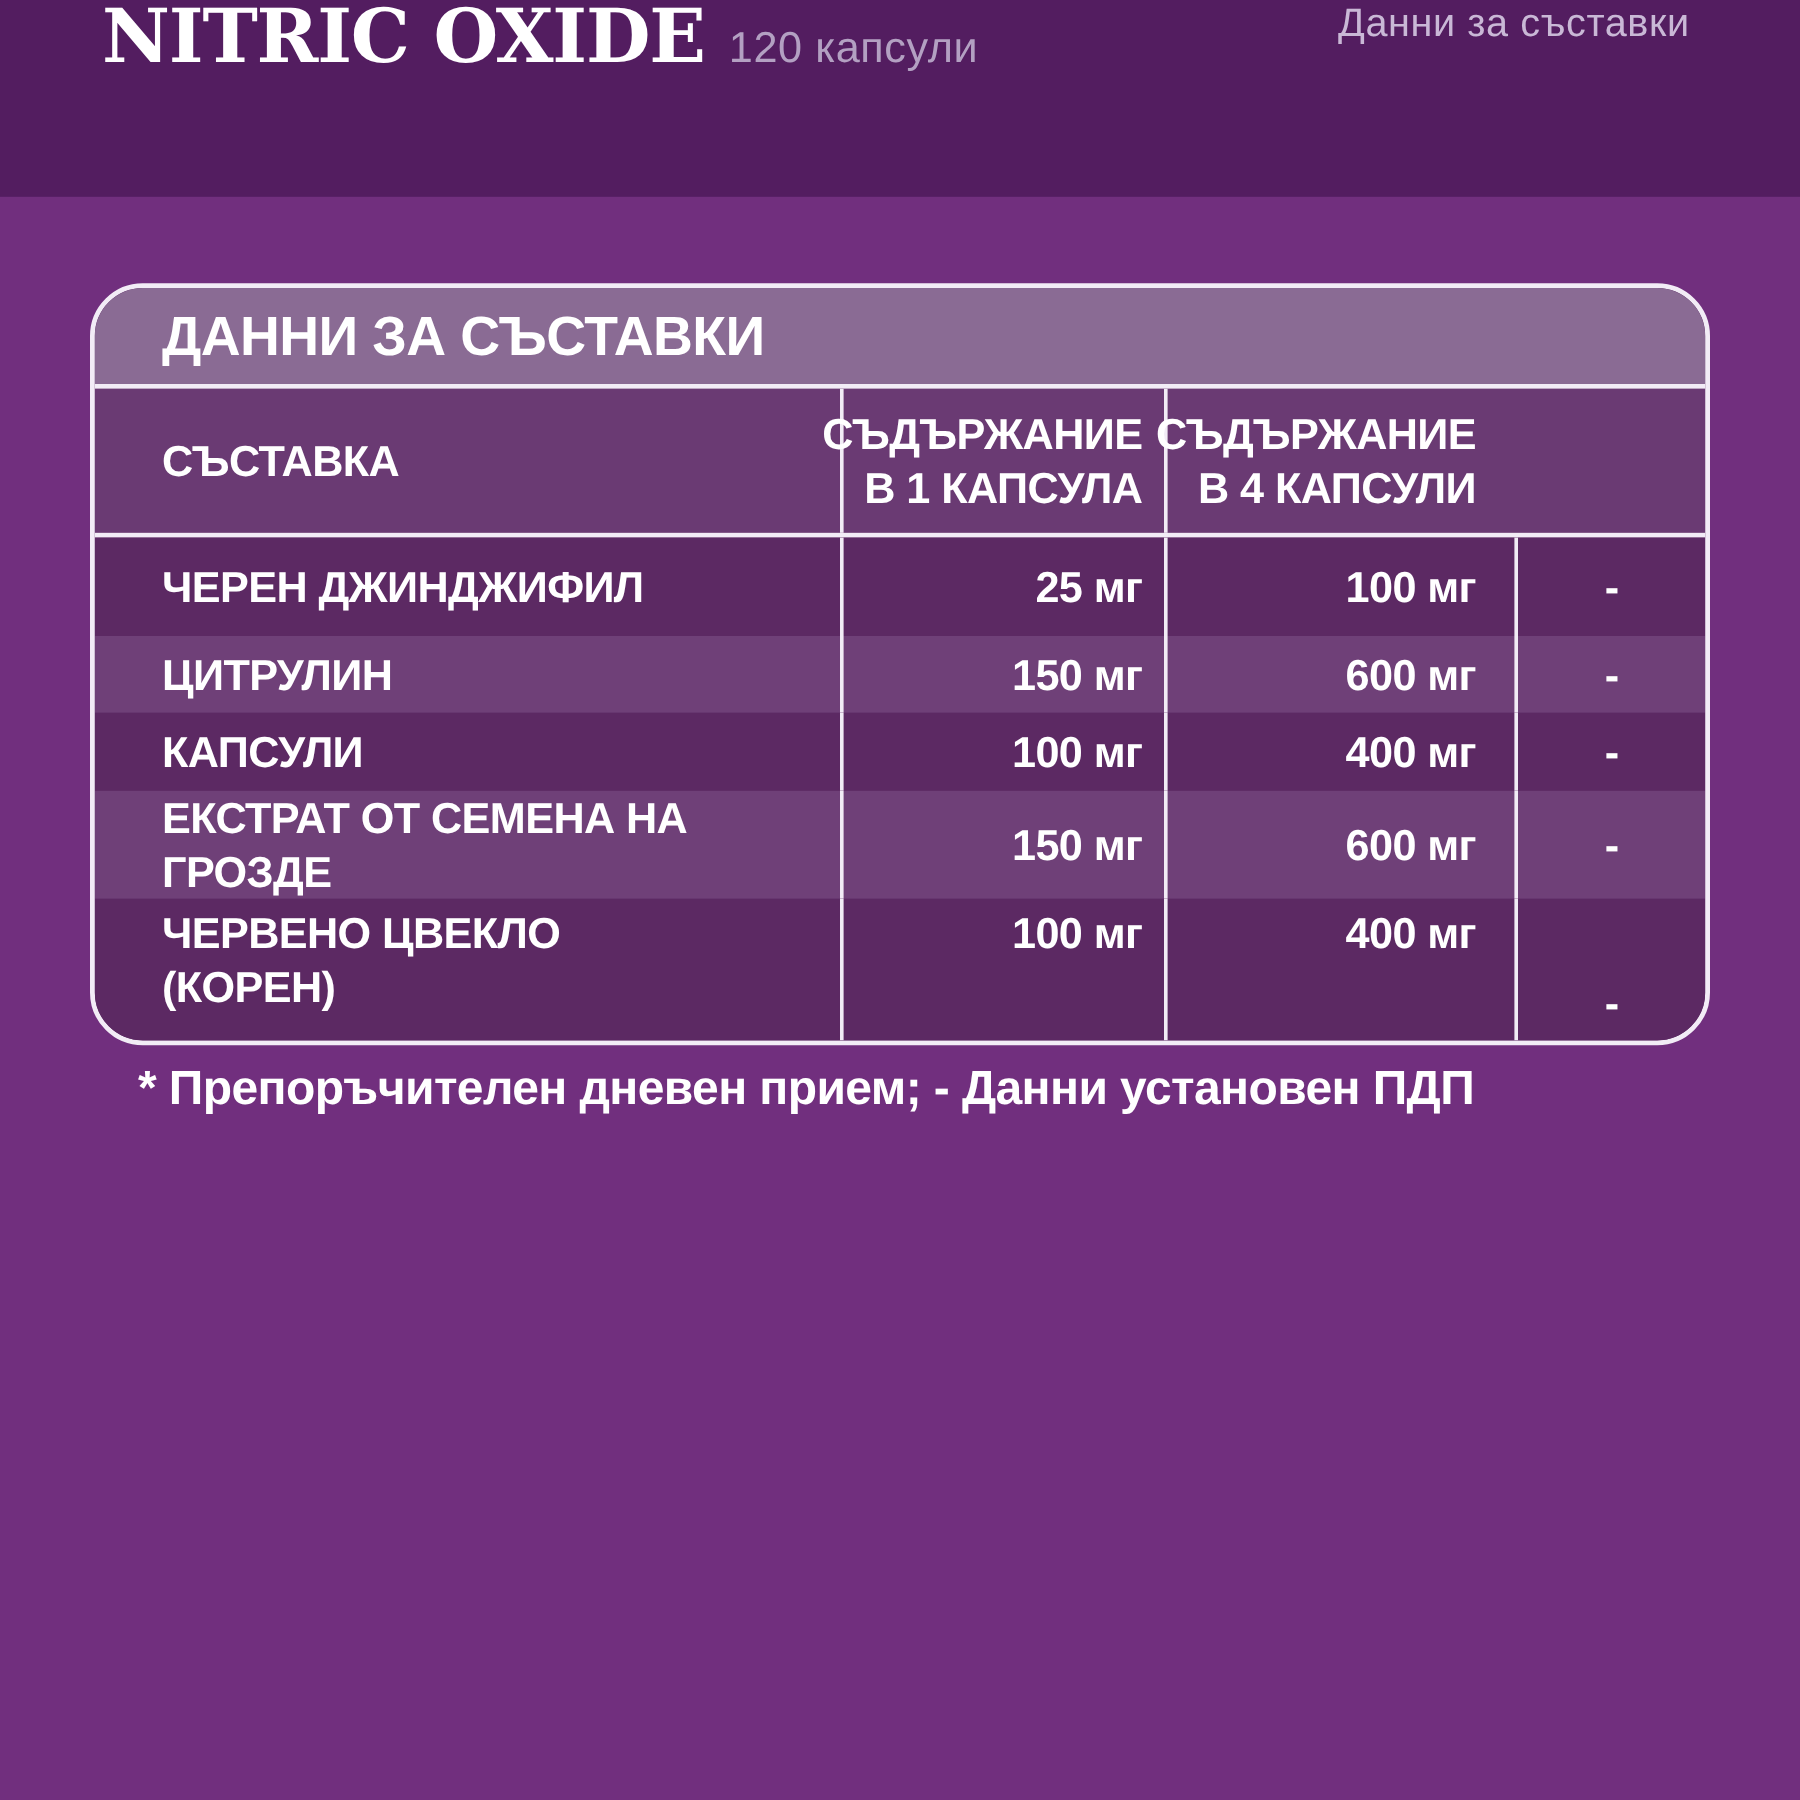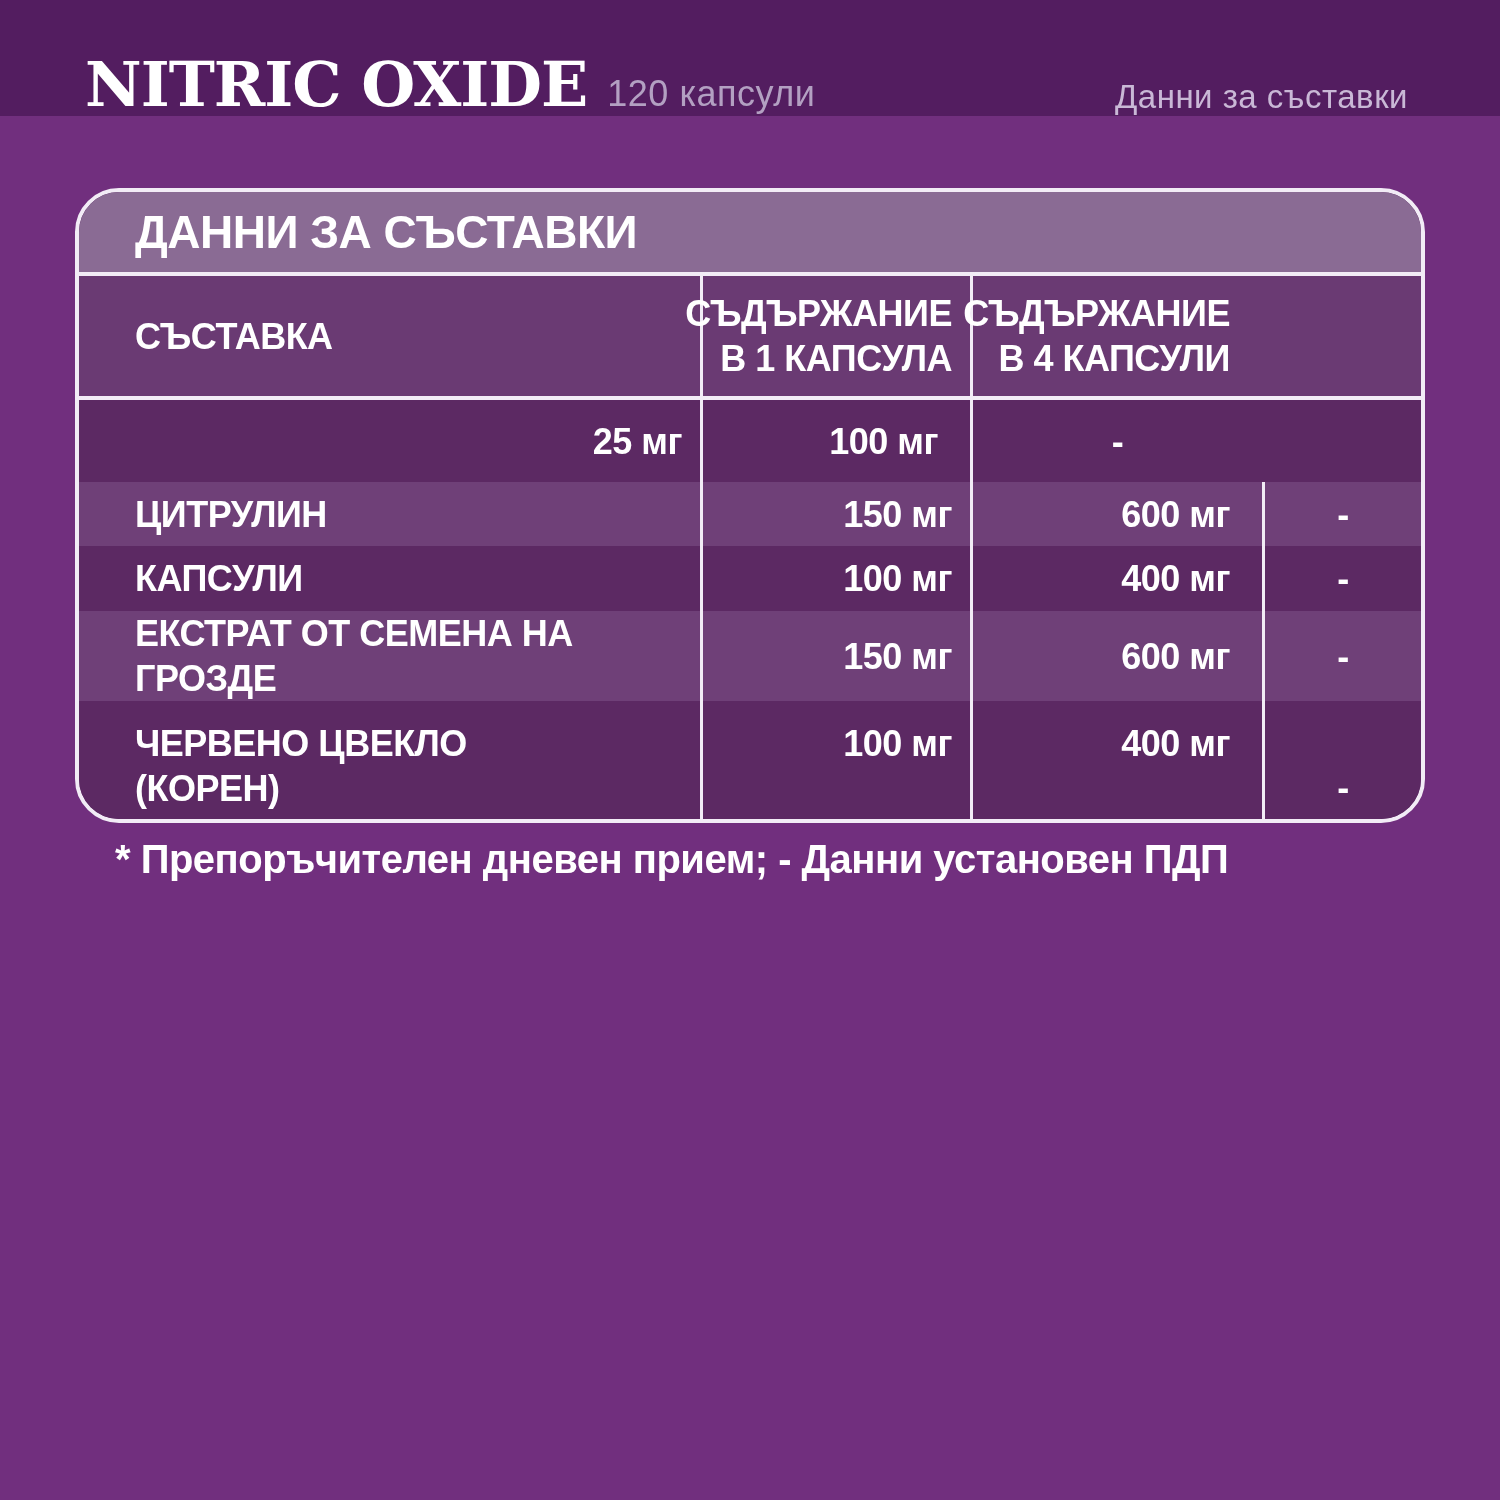--- a/index.html
+++ b/index.html
@@ -17,24 +17,24 @@
   *{margin:0;padding:0;box-sizing:border-box;}
   html,body{width:1500px;height:1500px;}
   body{
     background:var(--c-bg);
     font-family:"Liberation Sans",sans-serif;
     color:var(--c-text);
     overflow:hidden;
   }
   
   .topbar{
-    height:116px;
+    height:164px;
     background:var(--c-topbar);
     display:flex;
-    align-items:flex-end;
+    align-items:flex-start;
     justify-content:space-between;
     padding:0 92px 0 85px;
   }
   .brand{display:flex;align-items:baseline;gap:20px;}
   .product-name{
     font-family:"DejaVu Serif","Liberation Serif",serif;
     font-weight:bold;
     font-size:62px;
     letter-spacing:-1px;
     color:var(--c-text);
@@ -96,21 +96,21 @@
   .c-val{align-items:flex-end;padding-right:18px;text-align:right;}
   .c-val3{padding-right:32px;}
   .c-pdp{align-items:center;text-align:center;}
   .r-dark{background:var(--c-rowdark);}
   .r-light{background:var(--c-rowlight);}
   .r1{flex:0 0 82px;}
   .r2{flex:0 0 64px;}
   .r3{flex:0 0 65px;}
   .r4{flex:0 0 64px;}
   .r-last{flex:1 1 auto;}
-  .r-last .cell{justify-content:flex-start;padding-top:20px;}
+  .r-last .cell{justify-content:flex-start;padding-top:6px;}
   .r-last .c-pdp{padding-top:64px;}
   
   .footnote{
     margin:14px 0 0 115px;
     font-size:40px;
     font-weight:bold;
     letter-spacing:-0.5px;
     color:var(--c-text);
   }
 </style>
@@ -136,20 +136,21 @@
       <div>В 1 КАПСУЛА</div>
     </div>
     <div class="cell c-val c-val3">
       <div>СЪДЪРЖАНИЕ</div>
       <div>В 4 КАПСУЛИ</div>
     </div>
   </div>
   <div class="hline"></div>
 
   <div class="row r-dark r1">
+    <div class="cell c-name">ЧЕРЕН ДЖИНДЖИФИЛ</div>
     <div class="cell c-val">25 мг</div>
     <div class="cell c-val c-val3">100 мг</div>
     <div class="cell c-pdp">-</div>
   </div>
 
   <div class="row r-light r2">
     <div class="cell c-name">ЦИТРУЛИН</div>
     <div class="cell c-val">150 мг</div>
     <div class="cell c-val c-val3">600 мг</div>
     <div class="cell c-pdp">-</div>

